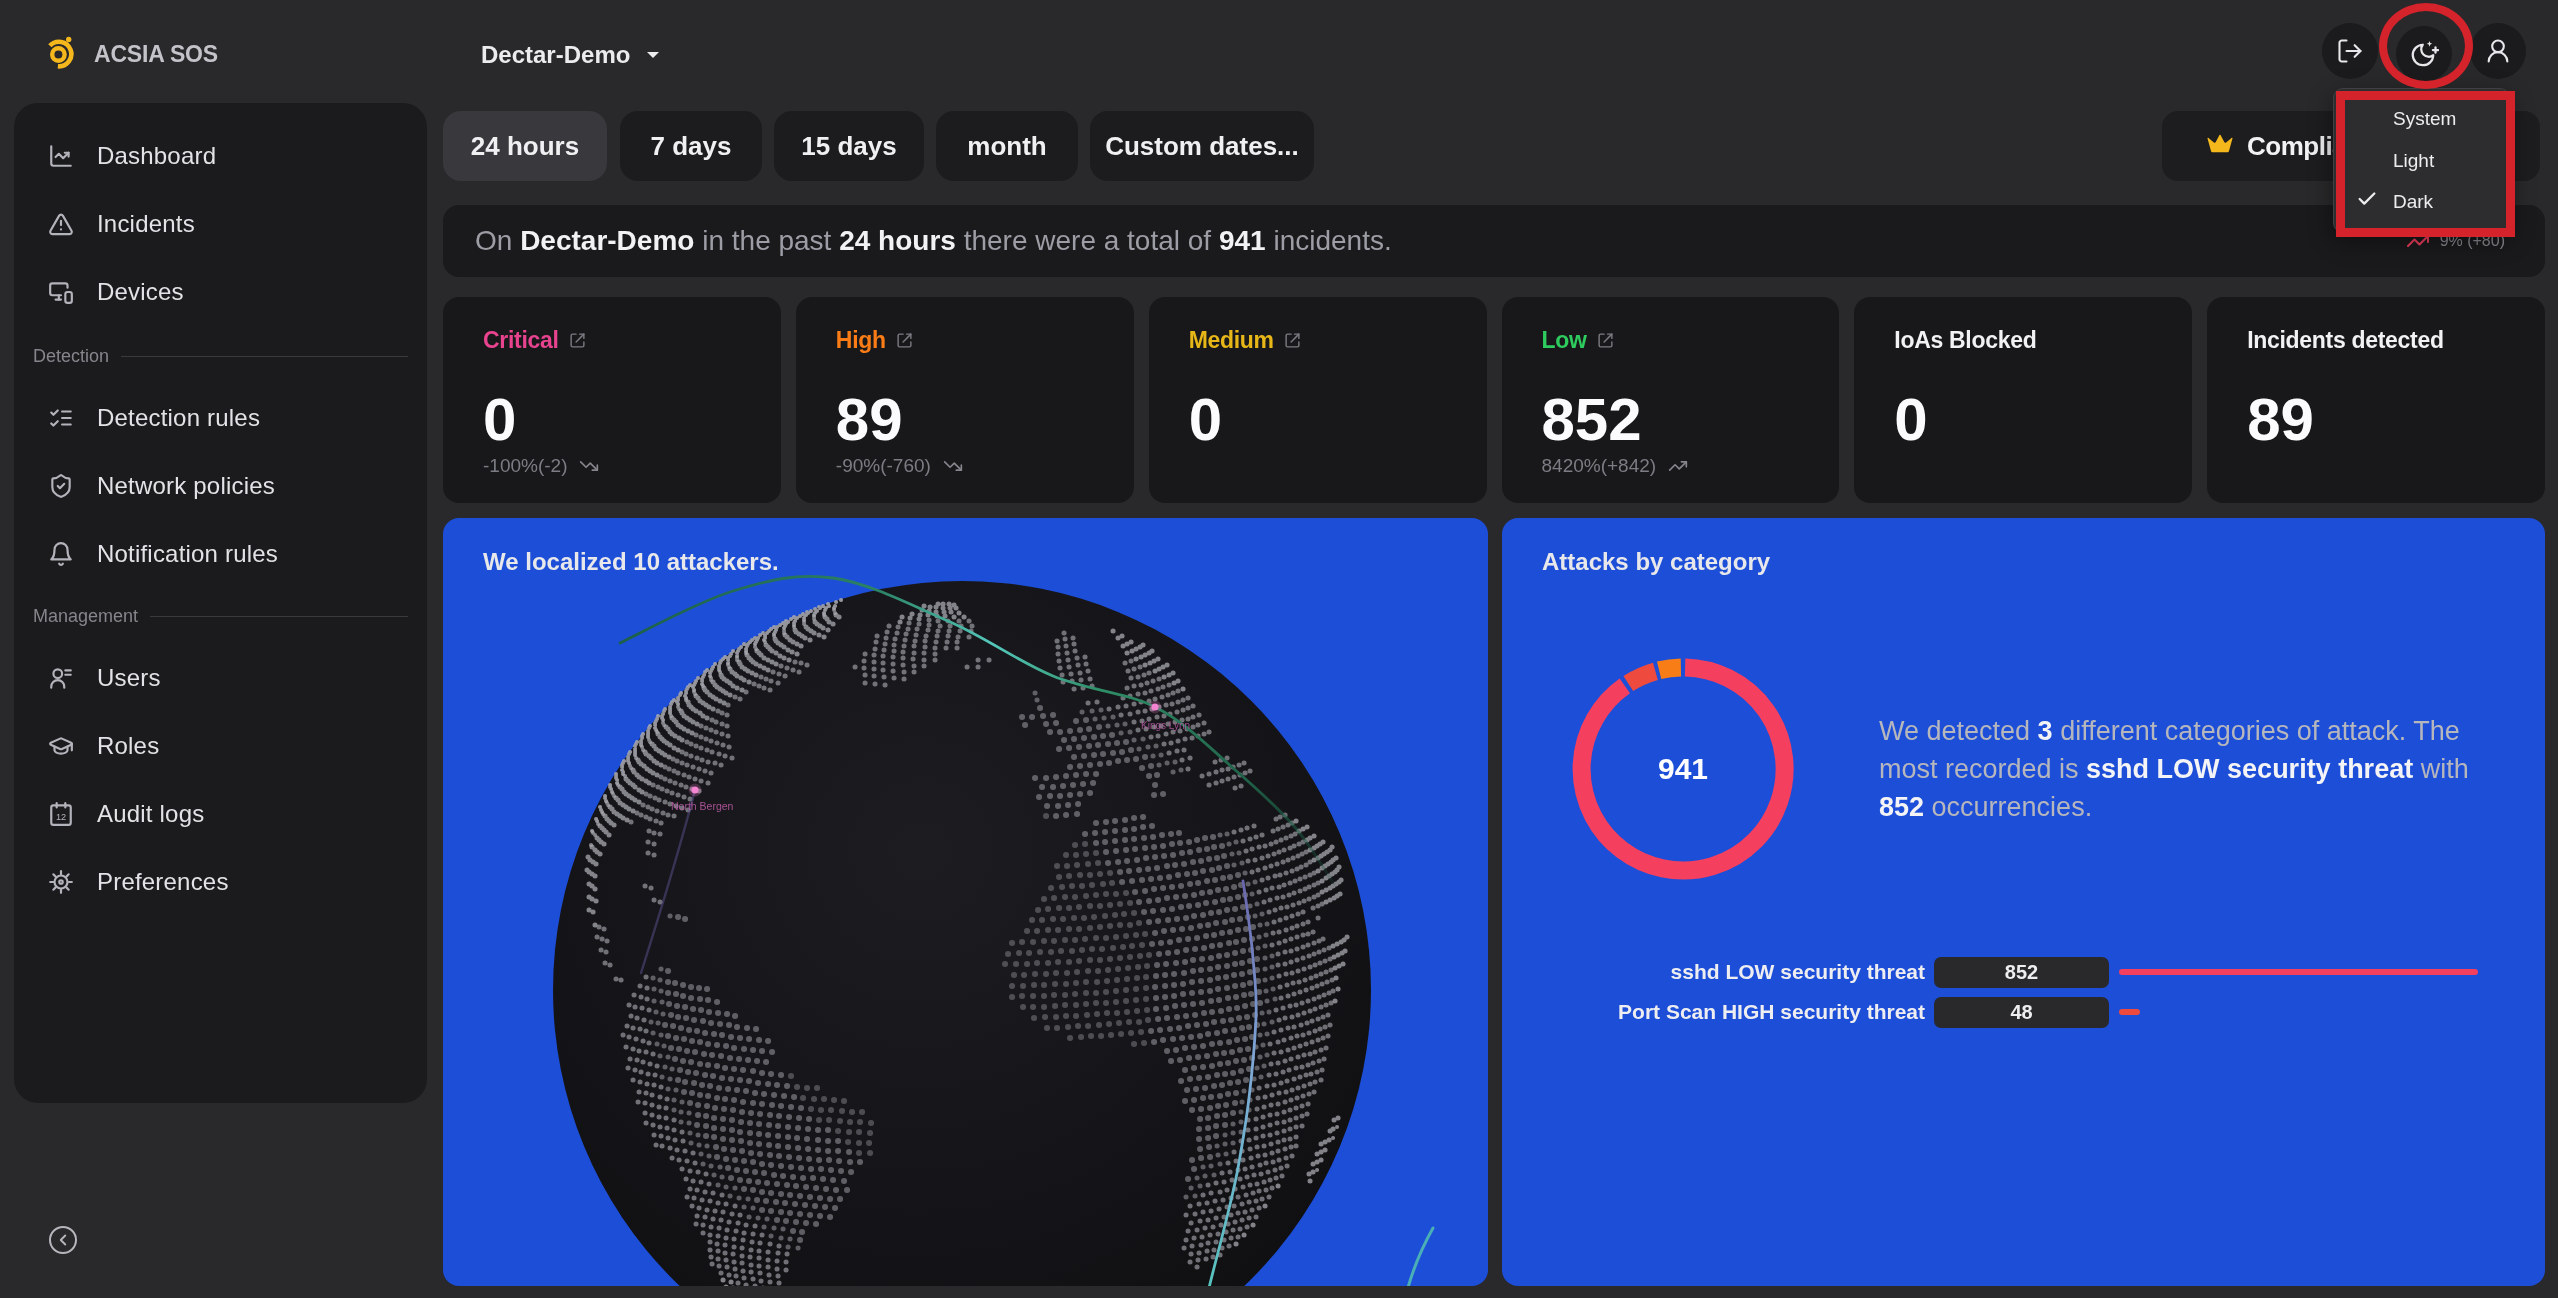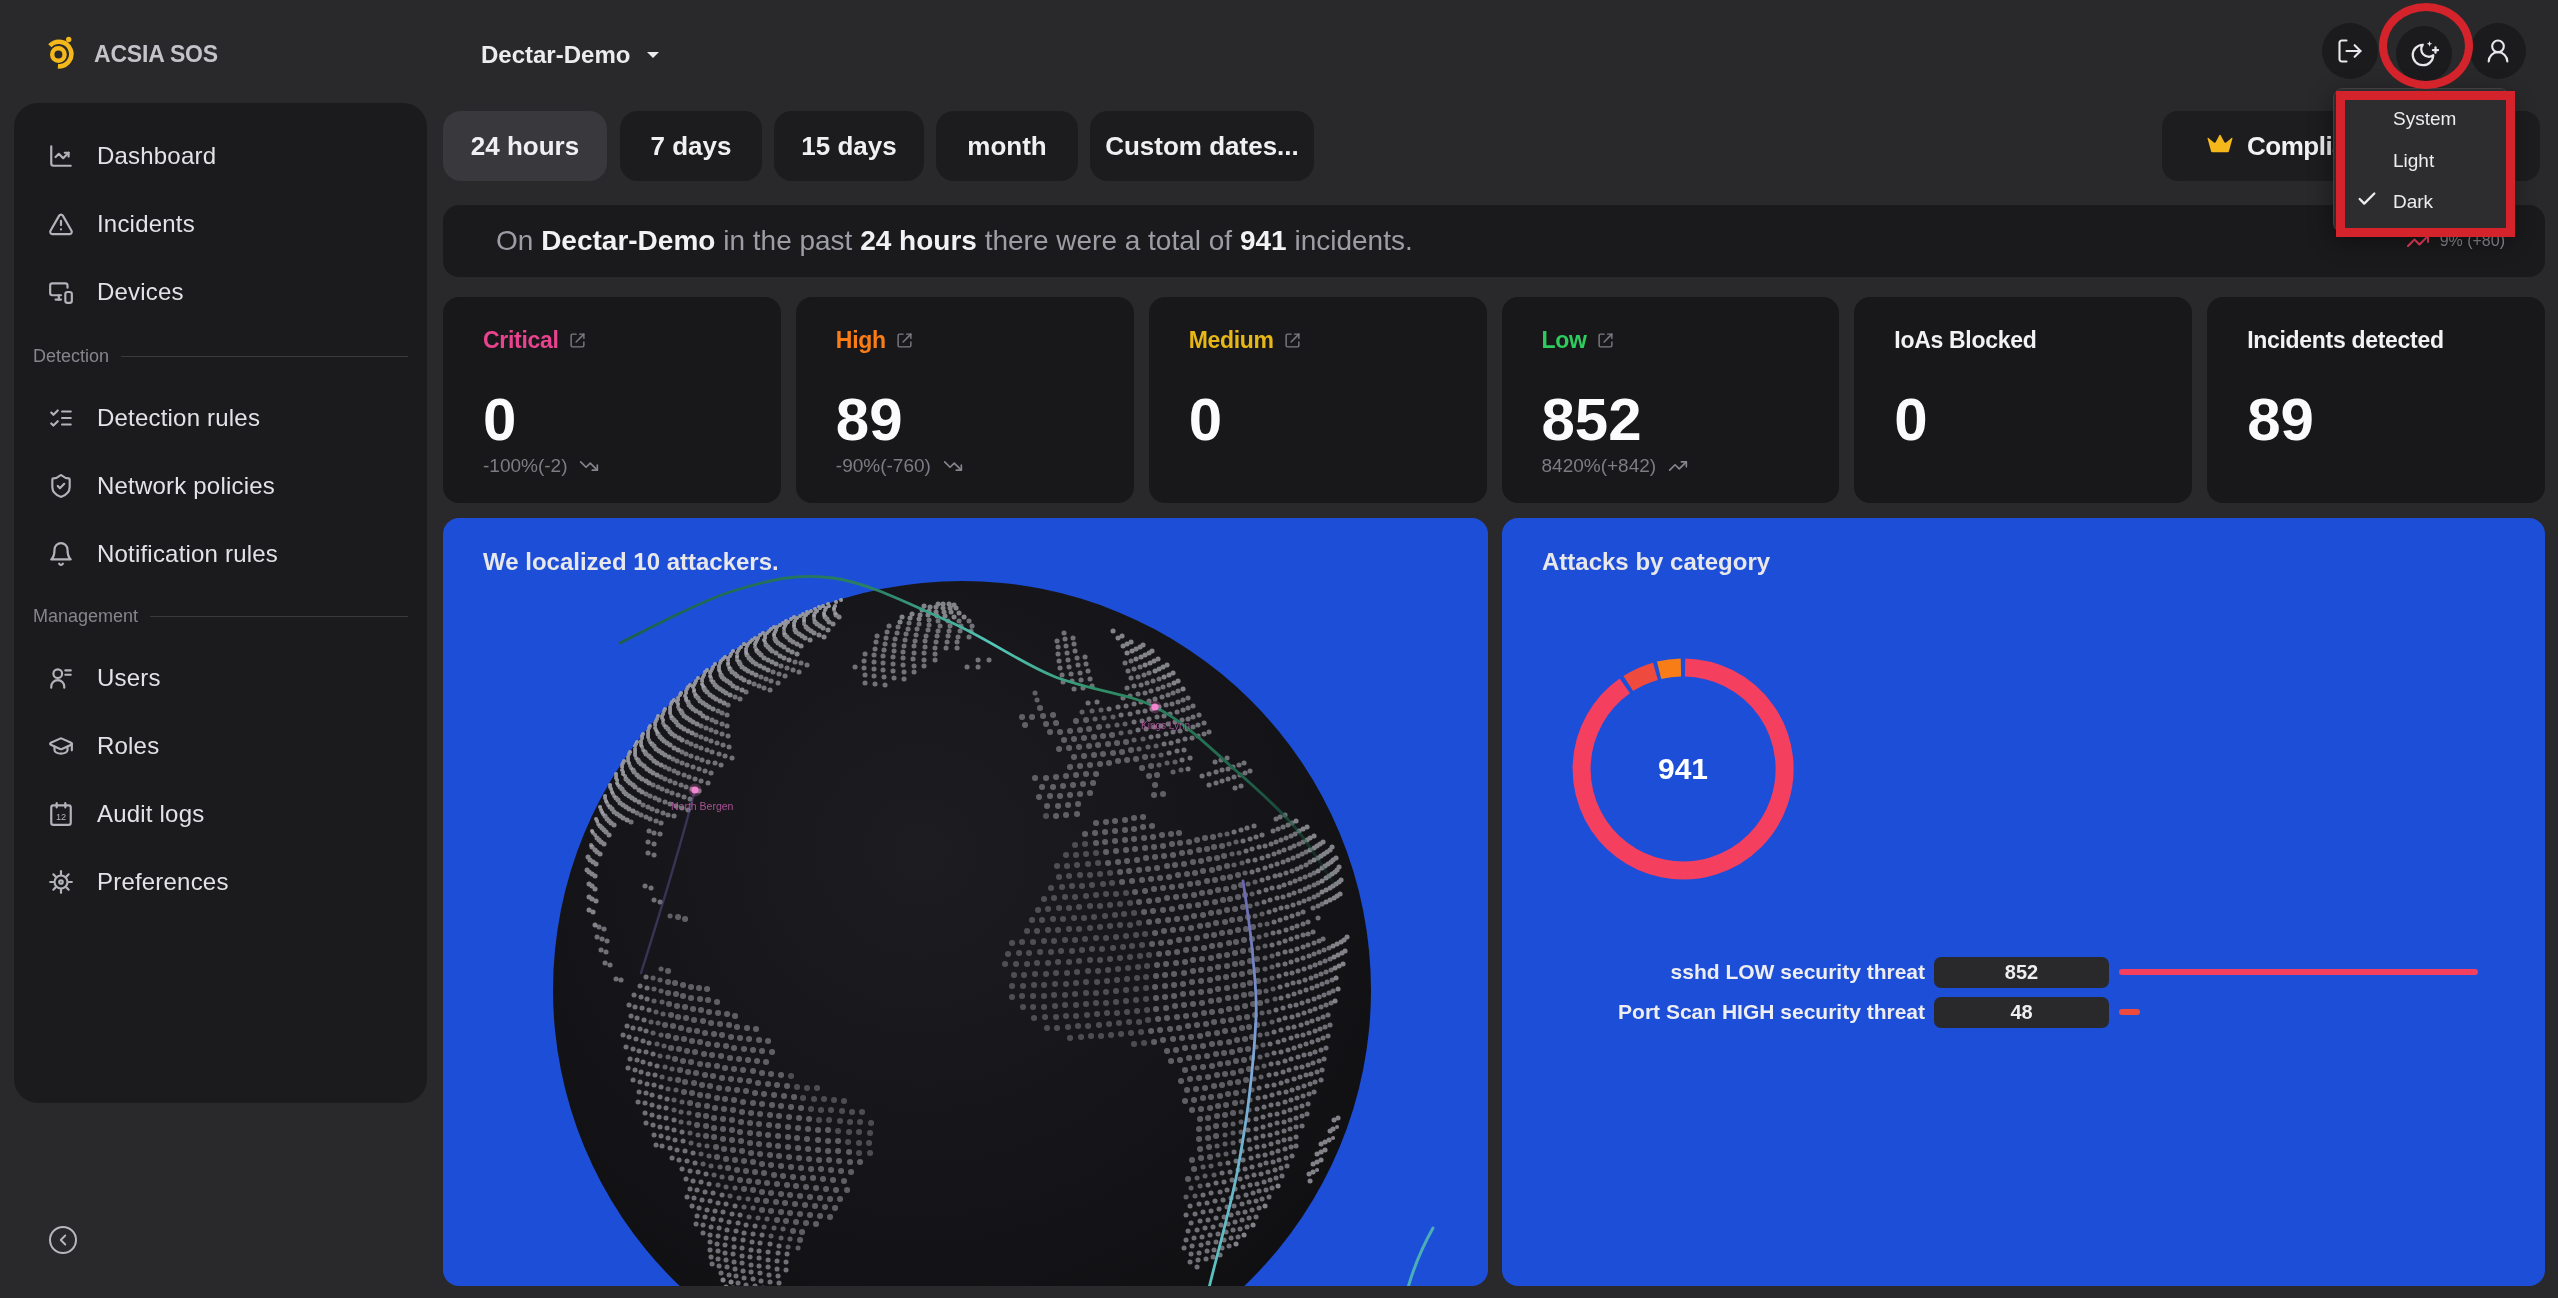--- a/index.html
+++ b/index.html
@@ -246,21 +246,21 @@
 <div class="fbtn" style="left:936px;width:142px">month</div>
 <div class="fbtn" style="left:1090px;width:224px">Custom dates...</div>
 
 <div id="compliance"><span style="display:flex;color:#f5b81c">
         <svg width="30" height="30" viewBox="0 0 24 24" fill="none" stroke="#f5b81c" stroke-width="0" stroke-linecap="round" stroke-linejoin="round">
           <path d="M11.562 3.266a.5.5 0 0 1 .876 0L15.39 8.87a1 1 0 0 0 1.516.294L21.183 5.5a.5.5 0 0 1 .798.519l-2.834 10.246a1 1 0 0 1-.956.735H5.81a1 1 0 0 1-.957-.735L2.02 6.02a.5.5 0 0 1 .798-.519l4.276 3.664A1 1 0 0 0 8.61 8.87z" fill="currentColor" stroke="none"></path>
         </svg>
       </span>Compliance</div>
 
 <div id="summary">
-      <span style="margin-left:53px">On&nbsp;<b>Dectar-Demo</b>&nbsp;in the past&nbsp;<b>24 hours</b>&nbsp;there were a total of&nbsp;<b>941</b>&nbsp;incidents.</span>
+      <span style="margin-left:32px">On&nbsp;<b>Dectar-Demo</b>&nbsp;in the past&nbsp;<b>24 hours</b>&nbsp;there were a total of&nbsp;<b>941</b>&nbsp;incidents.</span>
 <div id="sumright">
         <svg width="24" height="24" viewBox="0 0 24 24" fill="none" stroke="#f43f5e" stroke-width="2" stroke-linecap="round" stroke-linejoin="round">
           <path d="m22 7-8.5 8.5-5-5L2 17"></path>
           <path d="M16 7h6v6"></path>
         </svg>
         <span>9% (+80)</span>
       </div>
 </div>
 
 <div id="cards">
@@ -378,20 +378,21 @@
 </div>
 
 <div class="panel" style="left:1502px;width:1043px">
   <div class="ptitle">Attacks by category</div>
   <svg width="240" height="240" viewBox="0 0 240 240" style="position:absolute;left:61px;top:131px">
         <path d="M122.1 18.5A101.5 101.5 0 1 1 61.8 36.9" stroke="#f43f5e" stroke-width="18" fill="none"></path>
         <path d="M65.3 34.5A101.5 101.5 0 0 1 92.4 22.3" stroke="#ee4b3e" stroke-width="18" fill="none"></path>
         <path d="M96.1 21.3A101.5 101.5 0 0 1 117.9 18.5" stroke="#f97d16" stroke-width="18" fill="none"></path>
       </svg>
   <div id="donutnum">941</div>
+  <div id="para">We detected <b>3</b> different categories of attack. The<br>most recorded is <b>sshd LOW security threat</b> with<br><b>852</b> occurrencies.</div>
   <div id="barlist">
         <div class="brow">
           <div class="blab">sshd LOW security threat</div>
           <div class="bval">852</div>
           <div class="btrack">
             <div class="bbar" style="width:359px;background:#f43f5e"></div>
           </div>
         </div>
         <div class="brow">
           <div class="blab">Port Scan HIGH security threat</div>

